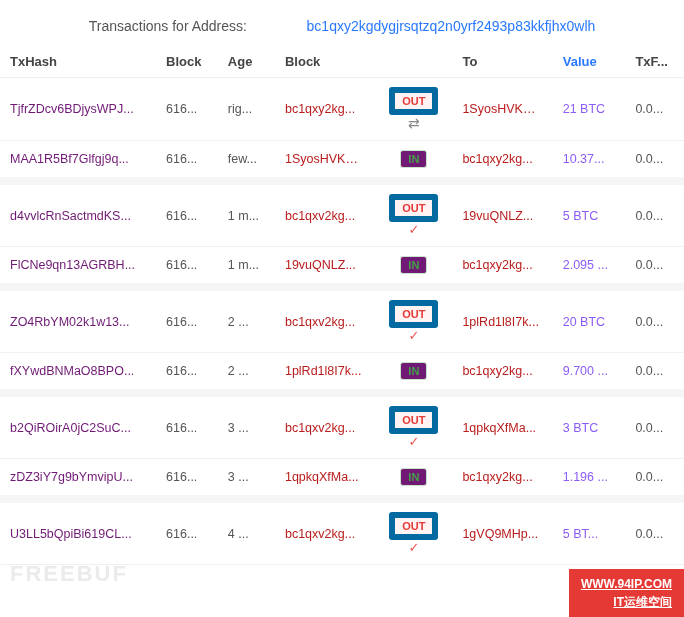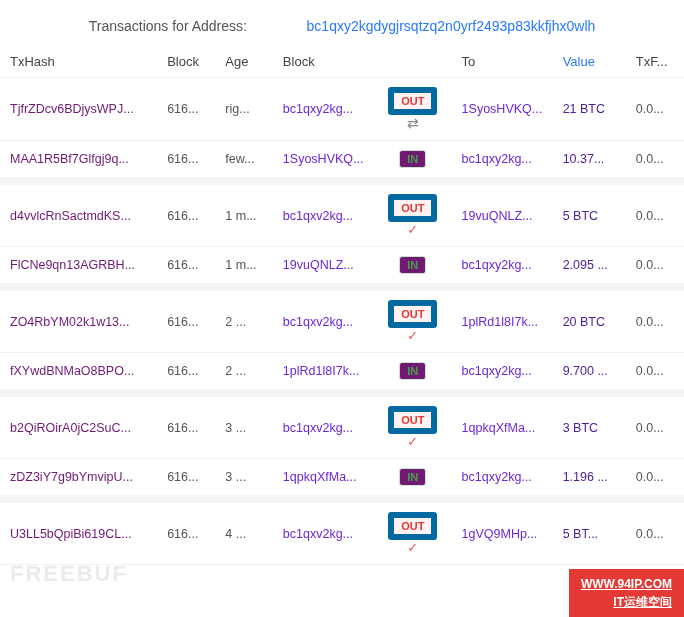--- a/index.html
+++ b/index.html
@@ -27,21 +27,21 @@
     table {
       width: 100%;
       border-collapse: collapse;
     }
     thead tr {
       border-bottom: 1px solid #eee;
     }
     thead th {
       padding: 8px 10px;
       text-align: left;
-      font-weight: 400;
+      font-weight: 700;
       color: #444;
       font-size: 13px;
       white-space: nowrap;
     }
     thead th.value-col {
       color: #2979FF;
     }
     .group-separator {
       height: 8px;
       background: #f5f5f5;
@@ -62,21 +62,21 @@
       overflow: hidden;
       text-overflow: ellipsis;
     }
     td.block-col {
       color: #555;
     }
     td.age-col {
       color: #555;
     }
     td.addr {
-      color: #6d28d9;
+      color: #b91c1c;
       max-width: 90px;
       overflow: hidden;
       text-overflow: ellipsis;
     }
     .badge {
       display: inline-block;
       padding: 2px 7px;
       border-radius: 3px;
       font-size: 11px;
       font-weight: 600;
@@ -85,21 +85,21 @@
       background: #fff3f3;
       color: #e53935;
       border: 6px solid #0369a1;
     }
     .badge-in {
       background: #701a75;
       color: #43a047;
       border: 1px solid #c8e6c9;
     }
     td.value-col {
-      color: #4c1d95;
+      color: #8b5cf6;
       font-weight: 500;
     }
     td.txfee-col {
       color: #555;
     }
     
     .watermark {
       position: fixed;
       bottom: 0;
       right: 0;

